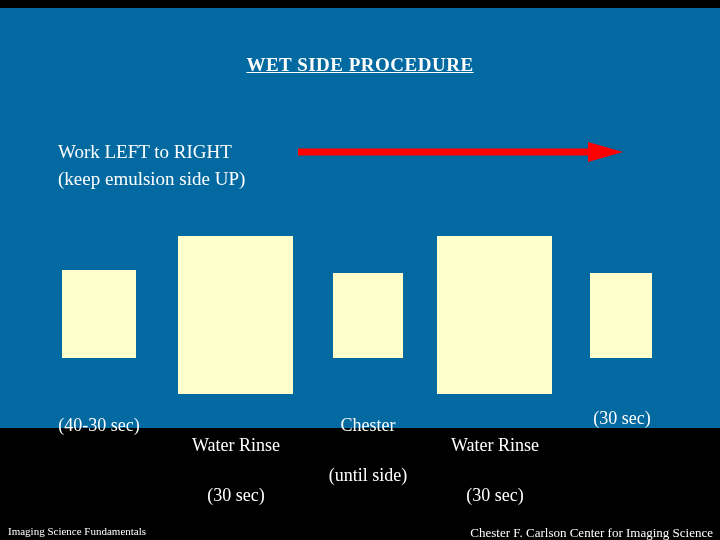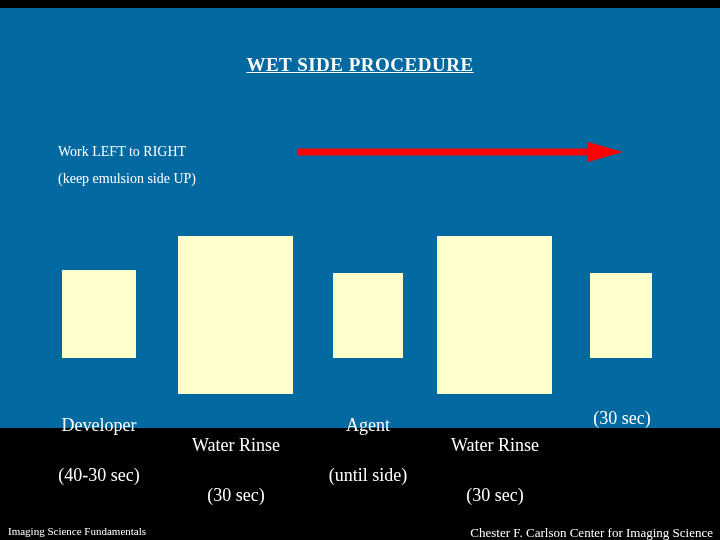--- a/index.html
+++ b/index.html
@@ -37,21 +37,21 @@
     text-decoration: underline;
     color: #ffffff;
     font-family: "Liberation Serif", serif;
   }
 
   
   #instruction {
     position: absolute;
     left: 58px;
     top: 130px;
-    font-size: 14px;
+    font-size: 19px;
     line-height: 27px;
     color: #ffffff;
     white-space: pre-line;
     font-family: "Liberation Serif", serif;
   }
 
   
   #arrow {
     position: absolute;
     left: 298px;
@@ -112,31 +112,30 @@
     <polygon points="290,0 325,10 290,20" fill="#ff0000"></polygon>
   </svg>
 
   <div class="box" style="left:62px; top:262px; width:74px; height:88px;"></div>
   <div class="box" style="left:178px; top:228px; width:115px; height:158px;"></div>
   <div class="box" style="left:333px; top:265px; width:70px; height:85px;"></div>
   <div class="box" style="left:437px; top:228px; width:115px; height:158px;"></div>
   <div class="box" style="left:590px; top:265px; width:62px; height:85px;"></div>
 
   <div class="caption" style="left:20px; top:380px; width:158px;">
-    <div>Developer</div>
     <div>(40-30 sec)</div>
   </div>
 
   <div class="caption" style="left:163px; top:400px; width:146px;">
     <div>Water Rinse</div>
     <div>(30 sec)</div>
   </div>
 
   <div class="caption" style="left:304px; top:380px; width:128px;">
-    <div>Agent</div>
+    <div>Chester</div>
     <div>(until side)</div>
   </div>
 
   <div class="caption" style="left:422px; top:400px; width:146px;">
     <div>Water Rinse</div>
     <div>(30 sec)</div>
   </div>
 
   <div class="caption" style="left:560px; top:373px; width:124px;">
     <div>(30 sec)</div>

